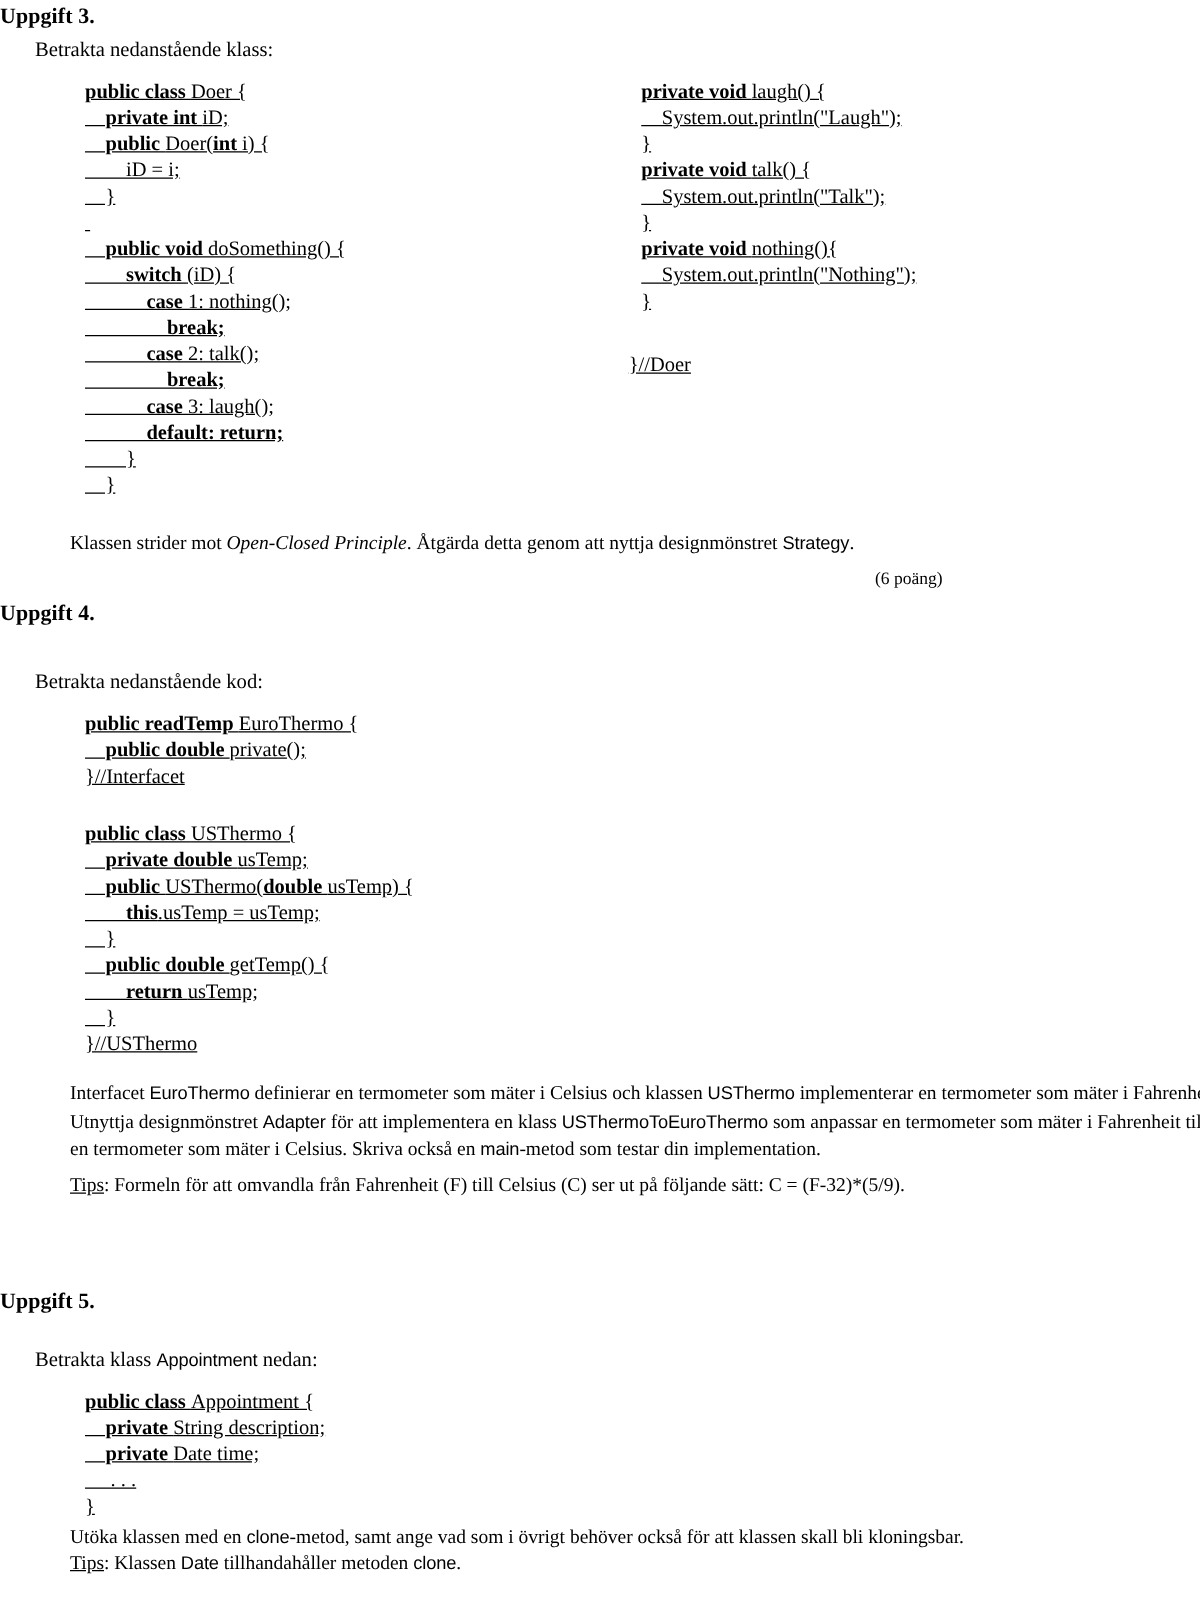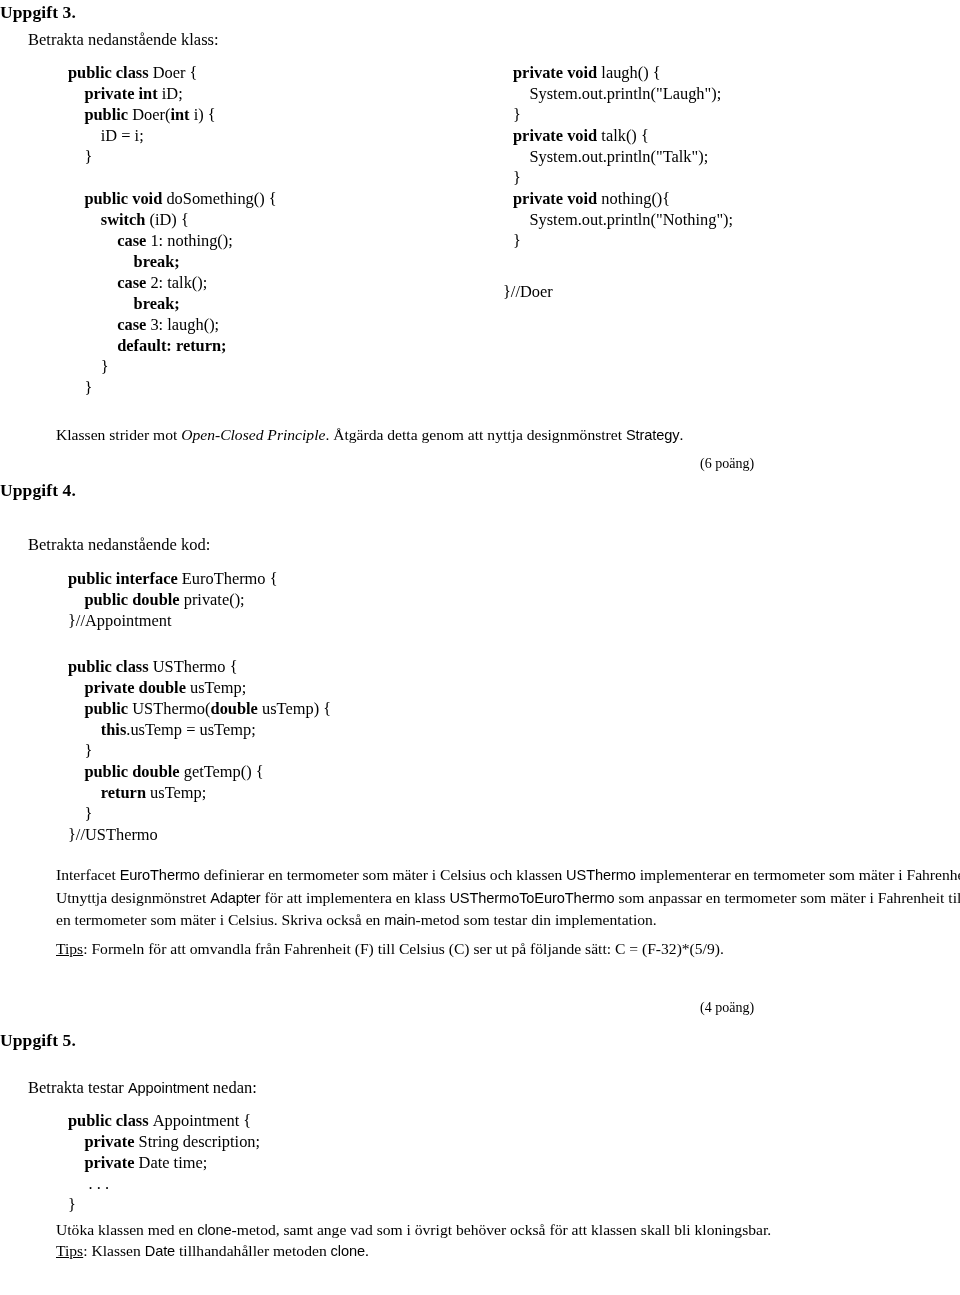--- a/index.html
+++ b/index.html
@@ -48,20 +48,21 @@
     white-space: nowrap;
   }
 
   
   .code {
     position: absolute;
     font-family: "Liberation Serif", "DejaVu Serif", serif;
     font-size: 16.4px;
     line-height: 21px;
     white-space: pre;
+    text-decoration: underline;
   }
   .code .k { font-weight: bold; }
   .code .n { font-weight: normal; }
   .code-line { white-space: pre; height: 21px; }
   .code-line.blank { height: 21px; }
 
   
   .mono {
     font-family: "Liberation Sans", "DejaVu Sans", sans-serif;
     font-size: 14.6px;
@@ -86,33 +87,32 @@
   <div class="code" style="left:503px; top:281px;">}//Doer</div>
 
   <div class="para" style="left:28px; top:424px; width:920px;"><span>Klassen strider mot </span><span class="it">Open-Closed Principle</span><span>. Åtgärda detta genom att nyttja designmönstret </span><span class="mono">Strategy</span><span>.</span></div>
 
   <div class="points" style="left:700px; top:456px; width:257px;">(6 poäng)</div>
 
   <div class="hdr" style="left:0px; top:480px;">Uppgift 4.</div>
 
   <div class="intro" style="left:28px; top:535px;">Betrakta nedanstående kod:</div>
 
-  <div class="code" style="left:68px; top:568px;"><div class="code-line"><span class="k">public interface </span><span class="n">EuroThermo {</span></div><div class="code-line"><span class="k">    public double </span><span class="n">private();</span></div><div class="code-line"><span class="n">}//Appointment</span></div></div>
+  <div class="code" style="left:68px; top:568px;"><div class="code-line"><span class="k">public readTemp </span><span class="n">EuroThermo {</span></div><div class="code-line"><span class="k">    public double </span><span class="n">private();</span></div><div class="code-line"><span class="n">}//Interfacet</span></div></div>
 
   <div class="code" style="left:68px; top:656px;"><div class="code-line"><span class="k">public class </span><span class="n">USThermo {</span></div><div class="code-line"><span class="k">    private double </span><span class="n">usTemp;</span></div><div class="code-line"><span class="k">    public </span><span class="n">USThermo(</span><span class="k">double </span><span class="n">usTemp) {</span></div><div class="code-line"><span class="k">        this</span><span class="n">.usTemp = usTemp;</span></div><div class="code-line"><span class="n">    }</span></div><div class="code-line"><span class="k">    public double </span><span class="n">getTemp() {</span></div><div class="code-line"><span class="k">        return </span><span class="n">usTemp;</span></div><div class="code-line"><span class="n">    }</span></div><div class="code-line"><span class="n">}//USThermo</span></div></div>
 
   <div class="para" style="left:28px; top:864px; width:924px;"><span>Interfacet </span><span class="mono">EuroThermo</span><span> definierar en termometer som mäter i Celsius och klassen </span><span class="mono">USThermo</span><span> implementerar en termometer som mäter i Fahrenheit. Utnyttja designmönstret </span><span class="mono">Adapter</span><span> för att implementera en klass </span><span class="mono">USThermoToEuroThermo</span><span> som anpassar en termometer som mäter i Fahrenheit till en termometer som mäter i Celsius. Skriva också en </span><span class="mono">main</span><span>-metod som testar din implementation.</span></div>
 
   <div class="para" style="left:28px; top:938px; width:924px;"><span class="ul">Tips</span><span>: Formeln för att omvandla från Fahrenheit (F) till Celsius (C) ser ut på följande sätt: C = (F-32)*(5/9).</span></div>
 
-  <div class="points" style="left:700px; top:1000px; width:257px;">(4 poäng)</div>
 
   <div class="hdr" style="left:0px; top:1030px;">Uppgift 5.</div>
 
-  <div class="intro" style="left:28px; top:1078px;"><span>Betrakta testar </span><span class="mono">Appointment</span><span> nedan:</span></div>
+  <div class="intro" style="left:28px; top:1078px;"><span>Betrakta klass </span><span class="mono">Appointment</span><span> nedan:</span></div>
 
   <div class="code" style="left:68px; top:1110px;"><div class="code-line"><span class="k">public class </span><span class="n">Appointment {</span></div><div class="code-line"><span class="k">    private </span><span class="n">String description;</span></div><div class="code-line"><span class="k">    private </span><span class="n">Date time;</span></div><div class="code-line"><span class="n">     . . .</span></div><div class="code-line"><span class="n">}</span></div></div>
 
   <div class="para" style="left:28px; top:1219px; width:930px;"><span>Utöka klassen med en </span><span class="mono">clone</span><span>-metod, samt ange vad som i övrigt behöver också för att klassen skall bli kloningsbar.</span></div>
 
   <div class="para" style="left:28px; top:1240px; width:930px;"><span class="ul">Tips</span><span>: Klassen </span><span class="mono">Date</span><span> tillhandahåller metoden </span><span class="mono">clone</span><span>.</span></div>
 
 
 </div>
 

